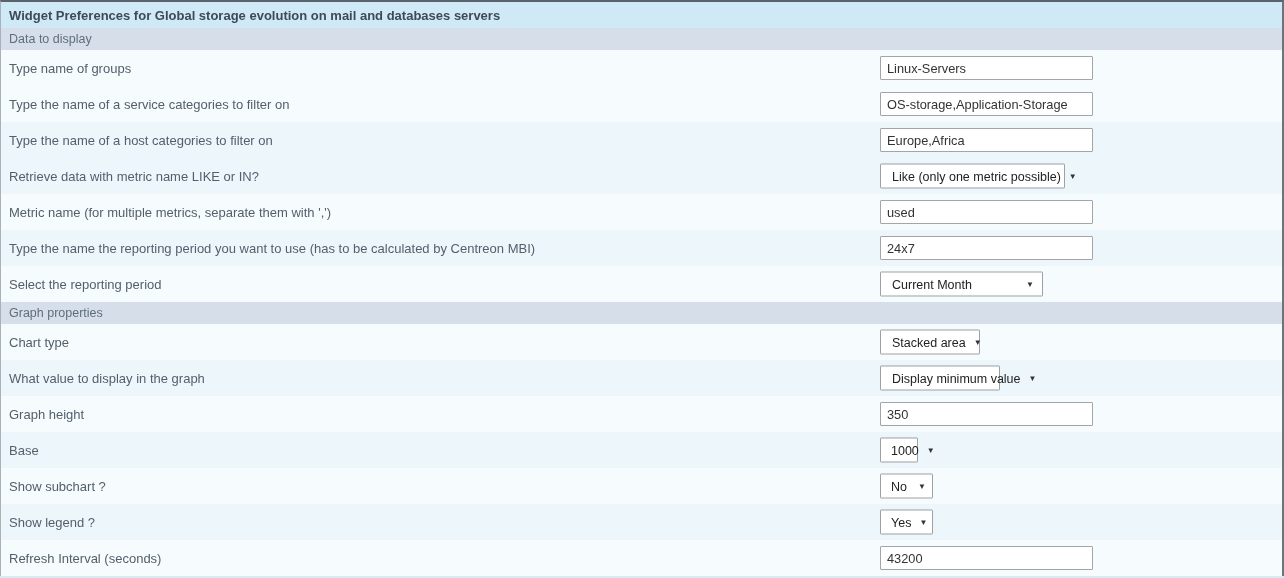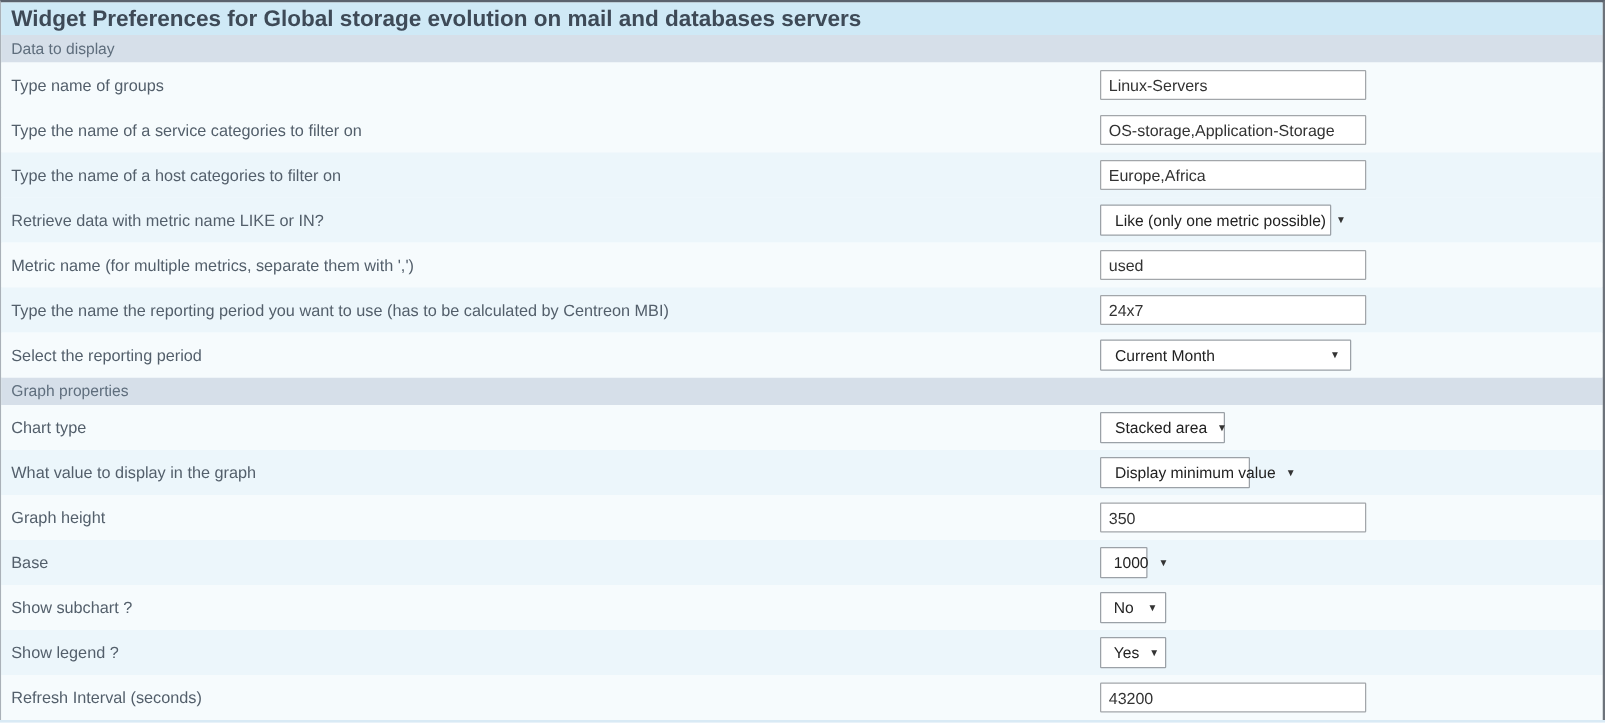--- a/index.html
+++ b/index.html
@@ -15,21 +15,21 @@
     border-top: 2px solid #5a626d;
     border-left: 1px solid #aab1b8;
     border-right: 2px solid #6d737b;
     background: #f6fbfd;
   }
   .title-row {
     height: 26px;
     background: #cfe9f6;
     display: flex; align-items: center;
     padding-left: 8px;
-    font-size: 18px; font-weight: bold; color: #3e4a57;
+    font-size: 13px; font-weight: bold; color: #3e4a57;
   }
   .section-header {
     height: 22px;
     background: #d6dfe9;
     display: flex; align-items: center;
     padding-left: 8px;
     font-size: 12.5px; color: #5f6e7d;
   }
   .row { height: 36px; position: relative; }
   .row.odd  { background: #f6fbfd; padding-left: 32px; }
@@ -62,21 +62,21 @@
     background: #ffffff;
     display: flex; align-items: center; justify-content: space-between;
     padding: 0 8px 0 11px;
     font-size: 12.5px; color: #222222;
     cursor: default;
     white-space: nowrap;
   }
   .select.small { padding: 0 6px 0 10px; }
   .caret { font-size: 8px; color: #333333; margin-left: 8px; flex: 0 0 auto; }
   .w185 { width: 185px; }
-  .w173 { width: 201px; }
+  .w173 { width: 163px; }
   .w150 { width: 120px; }
   .w100 { width: 100px; }
   .w62  { width: 38px; }
   .w53  { width: 53px; }
 </style>
 </head>
 <body>
 
 <div class="panel">
 

